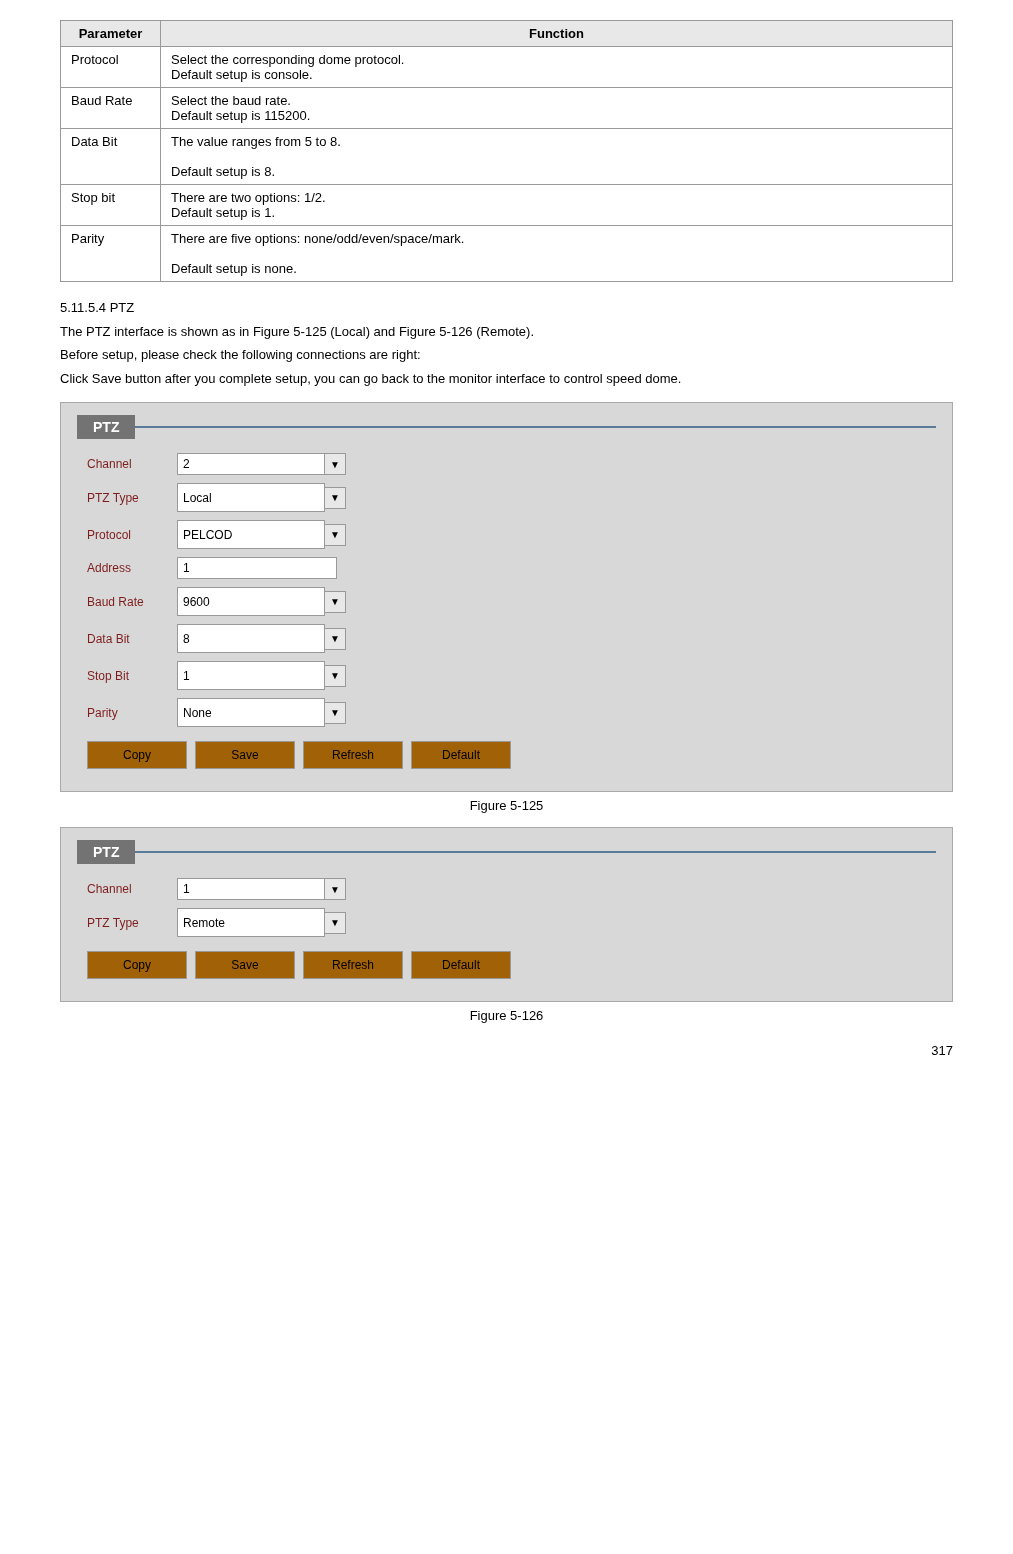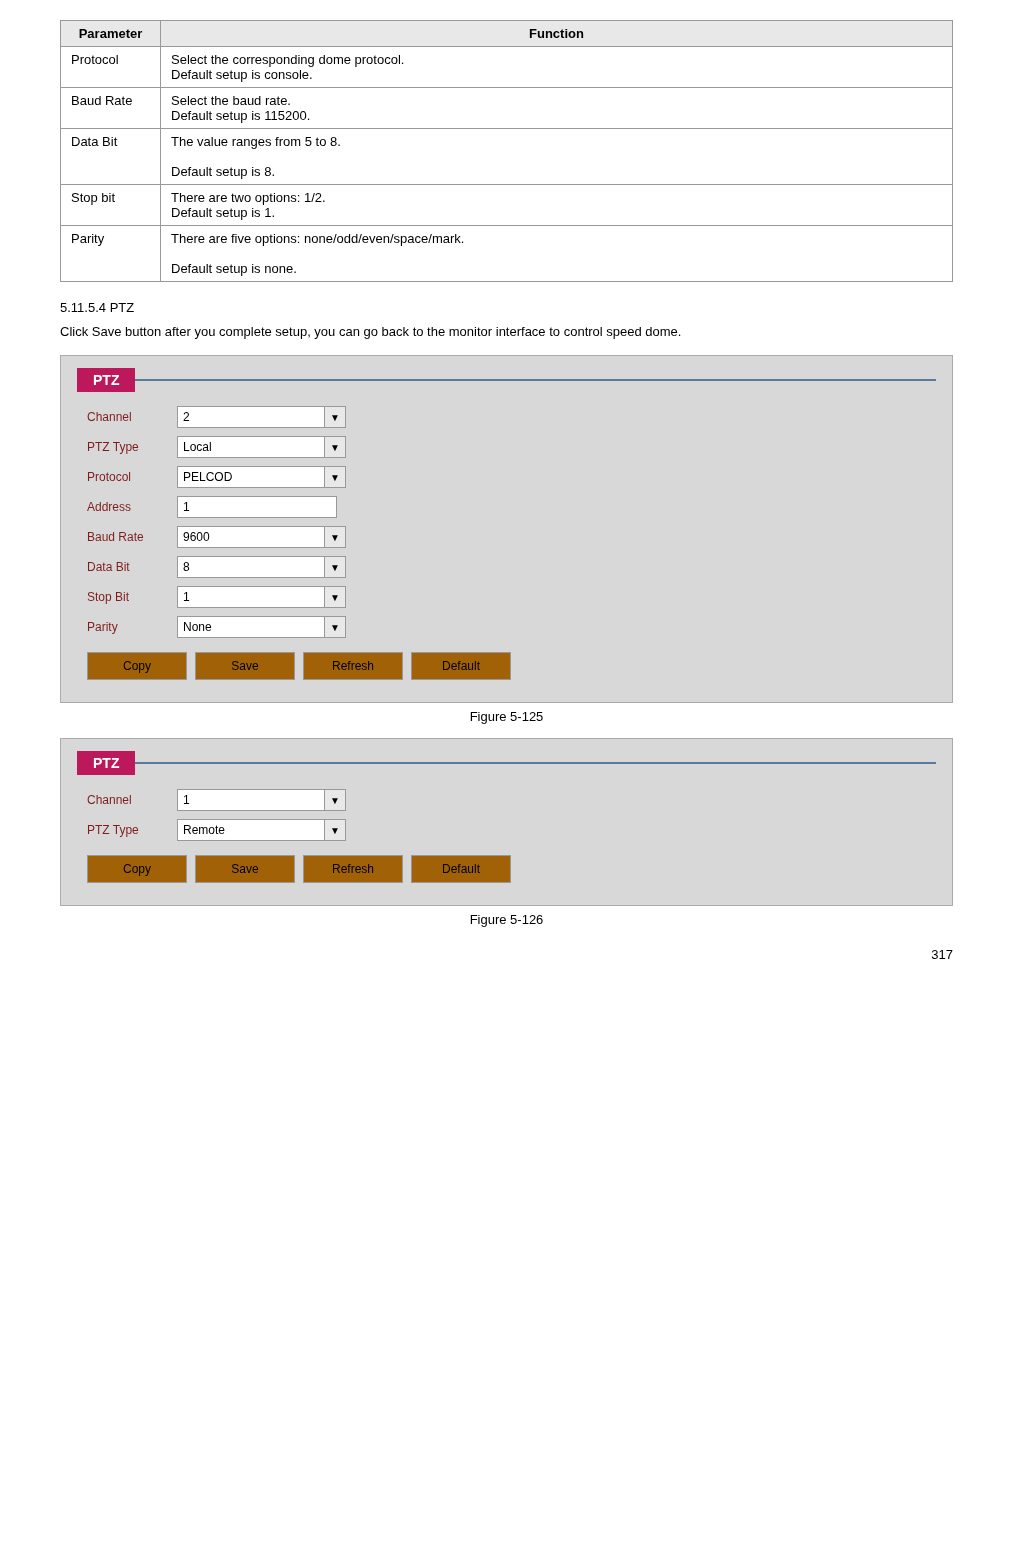--- a/index.html
+++ b/index.html
@@ -59,21 +59,21 @@
       font-size: 13px;
     }
 
     
     .ptz-title-bar {
       display: flex;
       align-items: center;
       margin-bottom: 14px;
     }
     .ptz-label-box {
-      background: #be185d;
+      background: #737373;
       color: #fff;
       font-weight: bold;
       font-size: 14px;
       padding: 4px 16px;
       margin-right: 0;
     }
     .ptz-title-line {
       flex: 1;
       height: 2px;
       background: #5a7a9a;
@@ -99,21 +99,21 @@
       font-size: 12px;
       padding: 2px 5px;
     }
     .form-select-wrapper {
       display: flex;
       align-items: center;
       width: 175px;
     }
     .form-select-input {
       width: 148px;
-      height: 22px;
+      height: 29px;
       border: 1px solid #999;
       background: #fff;
       font-size: 12px;
       padding: 4px 5px;
     }
     .form-select-btn {
       width: 22px;
       height: 22px;
       border: 1px solid #999;
       background: #e8e8e8;
@@ -198,20 +198,22 @@
   </tr>
   <tr>
     <td>Parity</td>
     <td>There are five options: none/odd/even/space/mark.<br><br>Default setup is none.</td>
   </tr>
 </tbody>
   </table>
 
 <div class="section-block">
   <p class="body-text">5.11.5.4  PTZ</p>
+  <p class="body-text">The PTZ interface is shown as in Figure 5-125 (Local) and Figure 5-126 (Remote).</p>
+  <p class="body-text">Before setup, please check the following connections are right:</p>
   <p class="body-text">Click Save button after you complete setup, you can go back to the monitor interface to control speed dome.</p>
 </div>
 
 <div class="figure-container">
   <div class="ptz-title-bar">
     <div class="ptz-label-box">PTZ</div>
     <div class="ptz-title-line"></div>
   </div>
 
   <div class="form-row">

